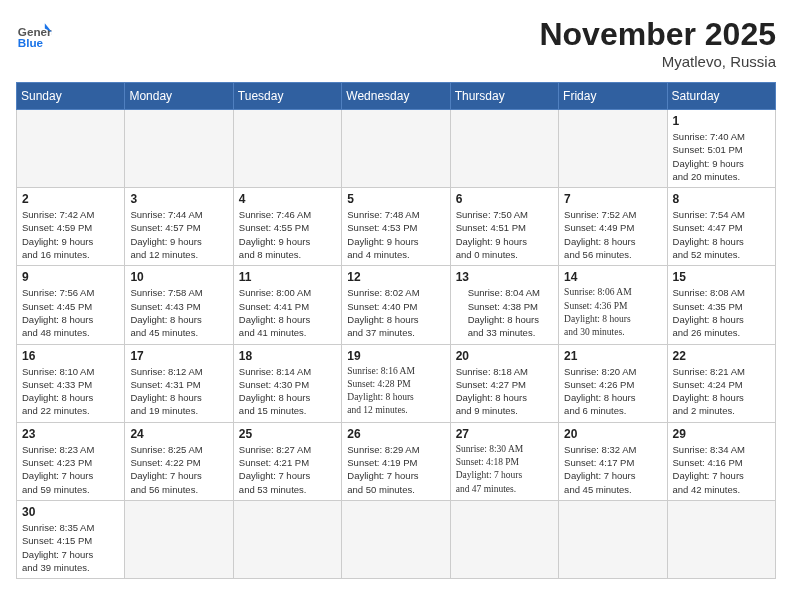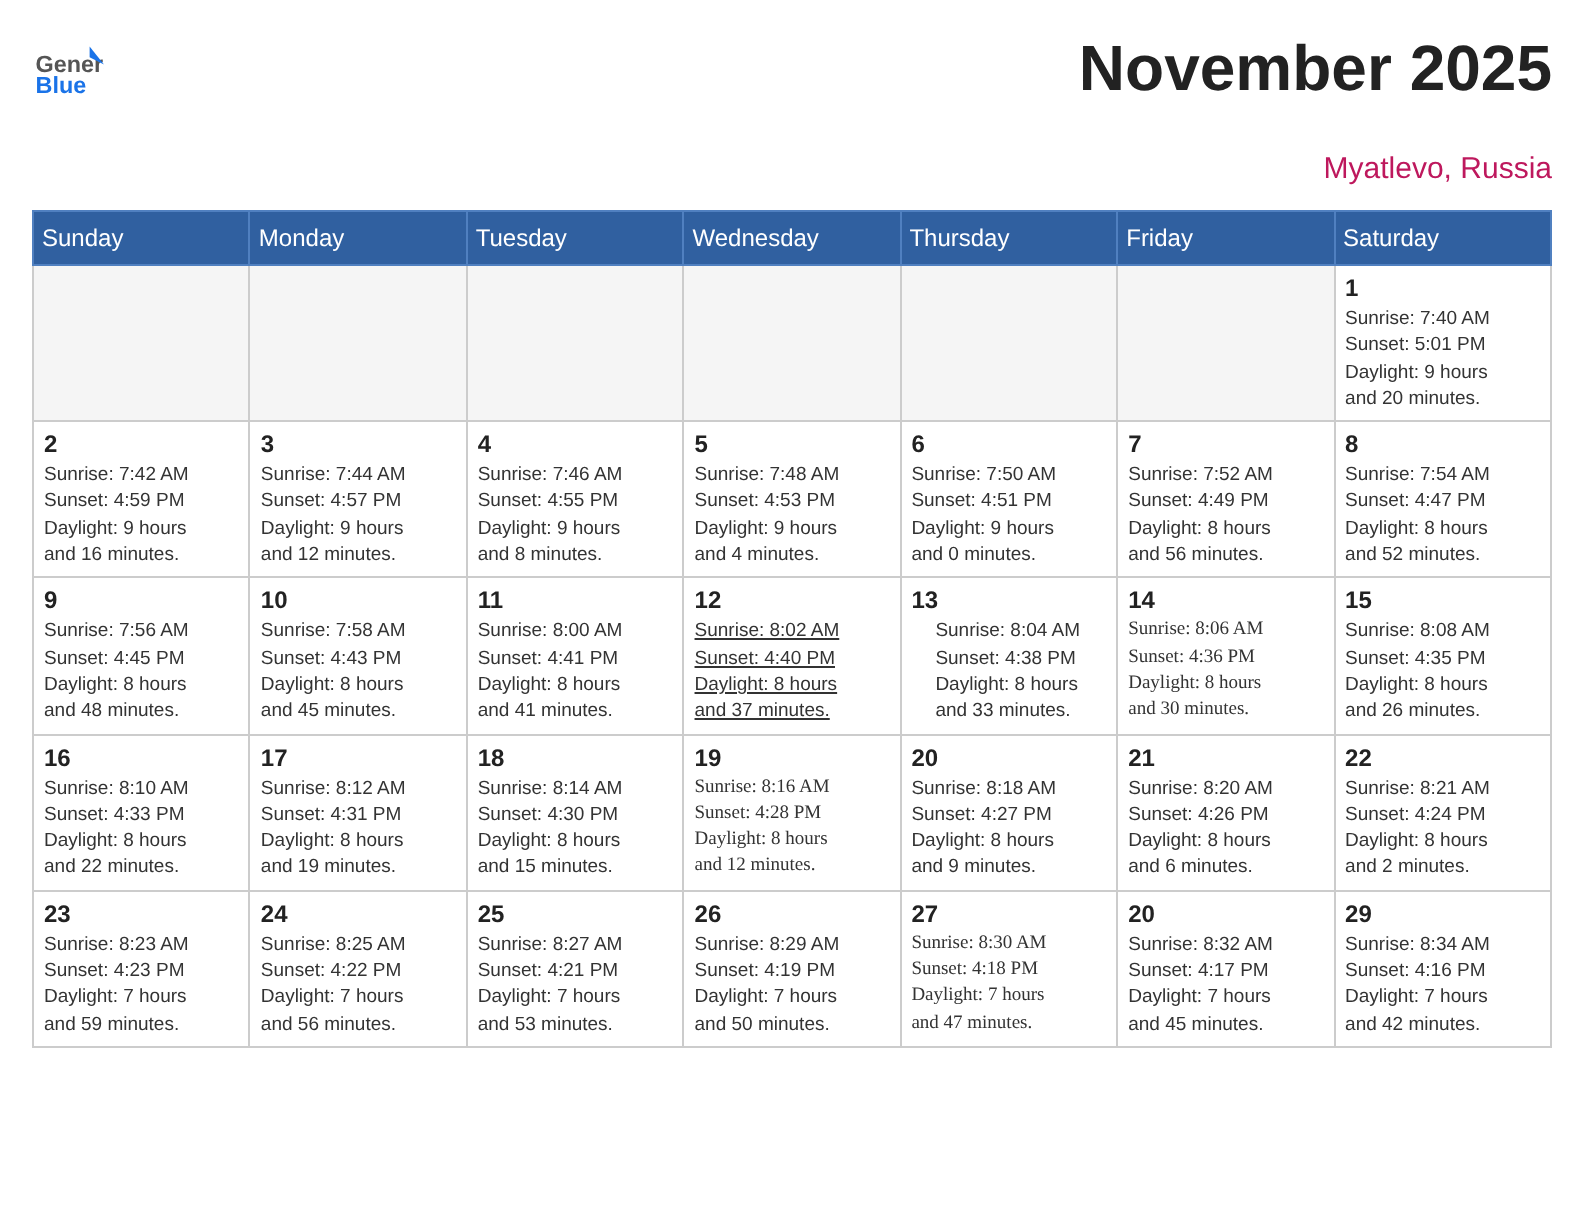--- a/index.html
+++ b/index.html
@@ -28,22 +28,21 @@
     .title-block {
       text-align: right;
     }
     .month-year {
       font-size: 32px;
       font-weight: bold;
       color: #222;
     }
     .location {
       font-size: 15px;
-      color: #be185d;
-      margin-top: 23px;
+      color: #404040;
     }
     .calendar {
       width: 100%;
       border-collapse: collapse;
       border: 1px solid #ccc;
     }
     .calendar th {
       background-color: #3060a0;
       color: #fff;
       font-size: 12px;
@@ -194,21 +193,21 @@
         </td>
         <td>
           <span class="day-number">11</span>
           <div class="day-info" style="white-space: pre-line;">Sunrise: 8:00 AM
 Sunset: 4:41 PM
 Daylight: 8 hours
 and 41 minutes.</div>
         </td>
         <td>
           <span class="day-number">12</span>
-          <div class="day-info" style="white-space: pre-line; text-decoration: underline;">Sunrise: 8:02 AM
+          <div class="day-info" style="white-space: pre-line;">Sunrise: 8:02 AM
 Sunset: 4:40 PM
 Daylight: 8 hours
 and 37 minutes.</div>
         </td>
         <td>
           <span class="day-number">13</span>
           <div class="day-info" style="white-space: pre-line; margin-left: 12px;">Sunrise: 8:04 AM
 Sunset: 4:38 PM
 Daylight: 8 hours
 and 33 minutes.</div>
@@ -322,15 +321,30 @@
 Daylight: 7 hours
 and 45 minutes.</div>
         </td>
         <td>
           <span class="day-number">29</span>
           <div class="day-info" style="white-space: pre-line;">Sunrise: 8:34 AM
 Sunset: 4:16 PM
 Daylight: 7 hours
 and 42 minutes.</div>
         </td>
+      </tr>
+      <tr class="last-row">
+        <td>
+          <span class="day-number">30</span>
+          <div class="day-info" style="white-space: pre-line;">Sunrise: 8:35 AM
+Sunset: 4:15 PM
+Daylight: 7 hours
+and 39 minutes.</div>
+        </td>
+        <td class="empty"></td>
+        <td class="empty"></td>
+        <td class="empty"></td>
+        <td class="empty"></td>
+        <td class="empty"></td>
+        <td class="empty"></td>
       </tr>
     </tbody>
 </table>
 
 </body></html>

